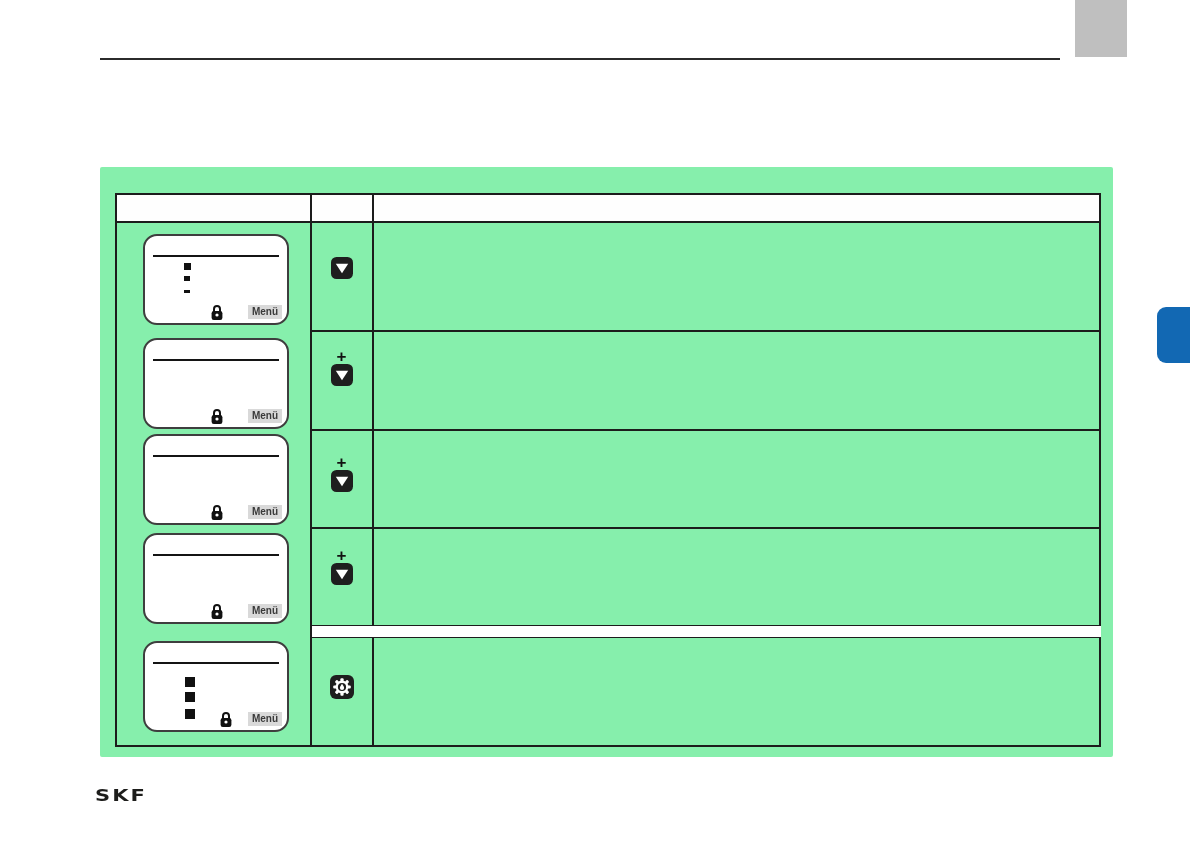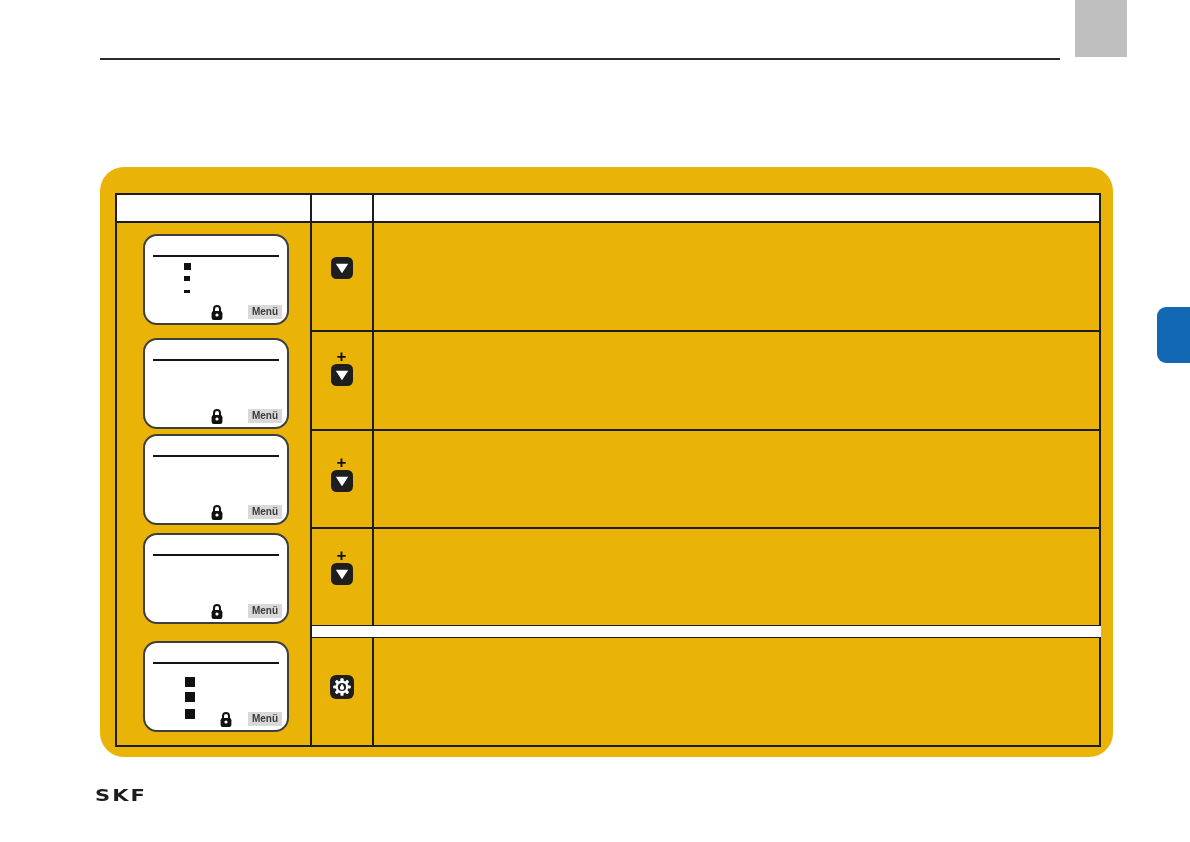--- a/index.html
+++ b/index.html
@@ -2,22 +2,22 @@
 <html><head>
 <meta charset="utf-8">
 <style>
   html,body{margin:0;padding:0;background:#ffffff;}
   .page{position:relative;width:1190px;height:842px;background:#ffffff;overflow:hidden;
         font-family:"Liberation Sans",sans-serif;}
   .top-rule{position:absolute;left:100px;top:58px;width:960px;height:2.2px;background:#2b2b2b;}
   .gray-block{position:absolute;left:1075px;top:0;width:52px;height:57px;background:#bfbfbf;}
   .side-tab{position:absolute;left:1157px;top:307px;width:33px;height:56px;background:#1268b3;
             border-radius:9px 0 0 9px;}
-  .panel{position:absolute;left:100px;top:167px;width:1013px;height:590px;background:#eab308;
-         border-radius:24px;}
+  .panel{position:absolute;left:100px;top:167px;width:1013px;height:590px;background:#86efac;
+         border-radius:2px;}
   .table{position:absolute;left:15px;top:26px;width:986px;height:554px;}
   .line{position:absolute;background:#1c1c1c;}
   .t-header{position:absolute;left:0;top:0;width:986px;height:29px;background:#fefefe;box-sizing:border-box;}
   .hcell{position:absolute;top:0;height:29px;box-sizing:border-box;font-size:12px;color:#1c1c1c;
          display:flex;align-items:center;padding:0 8px;}
   .screen{position:absolute;left:28px;width:146px;height:91px;background:#ffffff;
           border:2.5px solid #3e3e3e;border-radius:14px;box-sizing:border-box;}
   .titleline{position:absolute;left:8px;right:8px;top:19px;height:1.6px;background:#141414;}
   .bullet{position:absolute;background:#111;}
   .menu-badge{position:absolute;right:5px;bottom:4px;background:#d9d9d9;color:#3a3a3a;

